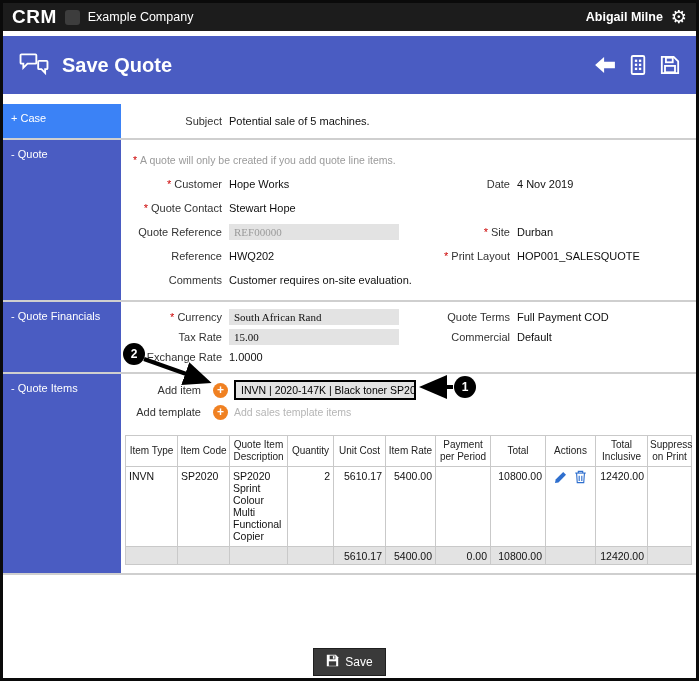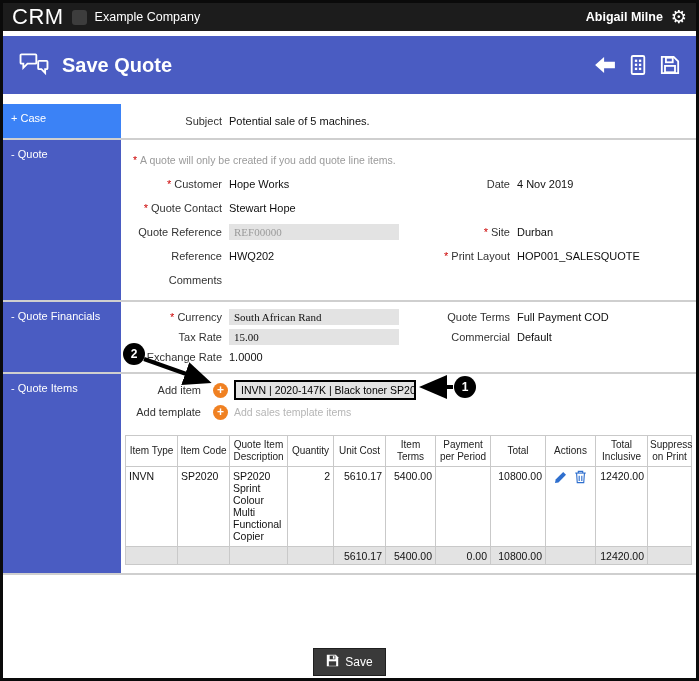--- a/index.html
+++ b/index.html
@@ -3,21 +3,21 @@
 <meta charset="utf-8">
 <style>
   * { margin:0; padding:0; box-sizing:border-box; }
   body { font-family:"Liberation Sans", sans-serif; background:#fff; }
   .page { width:699px; height:681px; border:3px solid #0a0a0a; position:relative;
           display:flex; flex-direction:column; background:#fff; overflow:hidden; }
 
   
   .topbar { height:28px; background:#1c1c1c; color:#fff; display:flex; align-items:center;
             gap:8px; padding:0 9px; flex:0 0 auto; }
-  .logo { font-size:22px; font-weight:normal; letter-spacing:.5px;text-align:right; }
+  .logo { font-size:19px; font-weight:bold; letter-spacing:.5px;text-align:right; }
   .logo-mark { width:15px; height:15px; background:#3d3d3d; border-radius:3px; }
   .company { font-size:12.5px; }
   .flex-spacer { flex:1; }
   .user { font-size:12.5px; font-weight:bold; }
   .gear { font-size:18px; line-height:1; cursor:pointer; }
 
   .gap1 { height:5px; flex:0 0 auto; }
   .gap2 { height:10px; flex:0 0 auto; }
 
   
@@ -187,20 +187,21 @@
 
           <div class="flabel">Reference</div>
           <div class="fvalue">HWQ202</div>
           <div class="flabel">
             <span class="req">*</span>
             <span>Print Layout</span>
           </div>
           <div class="fvalue">HOP001_SALESQUOTE</div>
 
           <div class="flabel">Comments</div>
+          <div class="fvalue">Customer requires on-site evaluation.</div>
           <div></div>
             <div></div>
         </div>
       </div>
     </section>
 
     <section class="sec">
       <div class="sidebar sb-blue">- Quote Financials</div>
       <div class="content fin-content">
         <div class="grid">
@@ -266,21 +267,21 @@
               <col style="width:52px">
               <col>
           </colgroup>
           <thead>
             <tr>
               <th>Item Type</th>
               <th>Item Code</th>
               <th>Quote Item Description</th>
               <th>Quantity</th>
               <th>Unit Cost</th>
-              <th>Item Terms</th>
+              <th>Item Rate</th>
               <th>Payment per Period</th>
               <th>Total</th>
               <th>Actions</th>
               <th>Total Inclusive</th>
               <th>Suppress on Print</th>
             </tr>
           </thead>
           <tbody>
             <tr class="body-row">
               <td>INVN</td>

